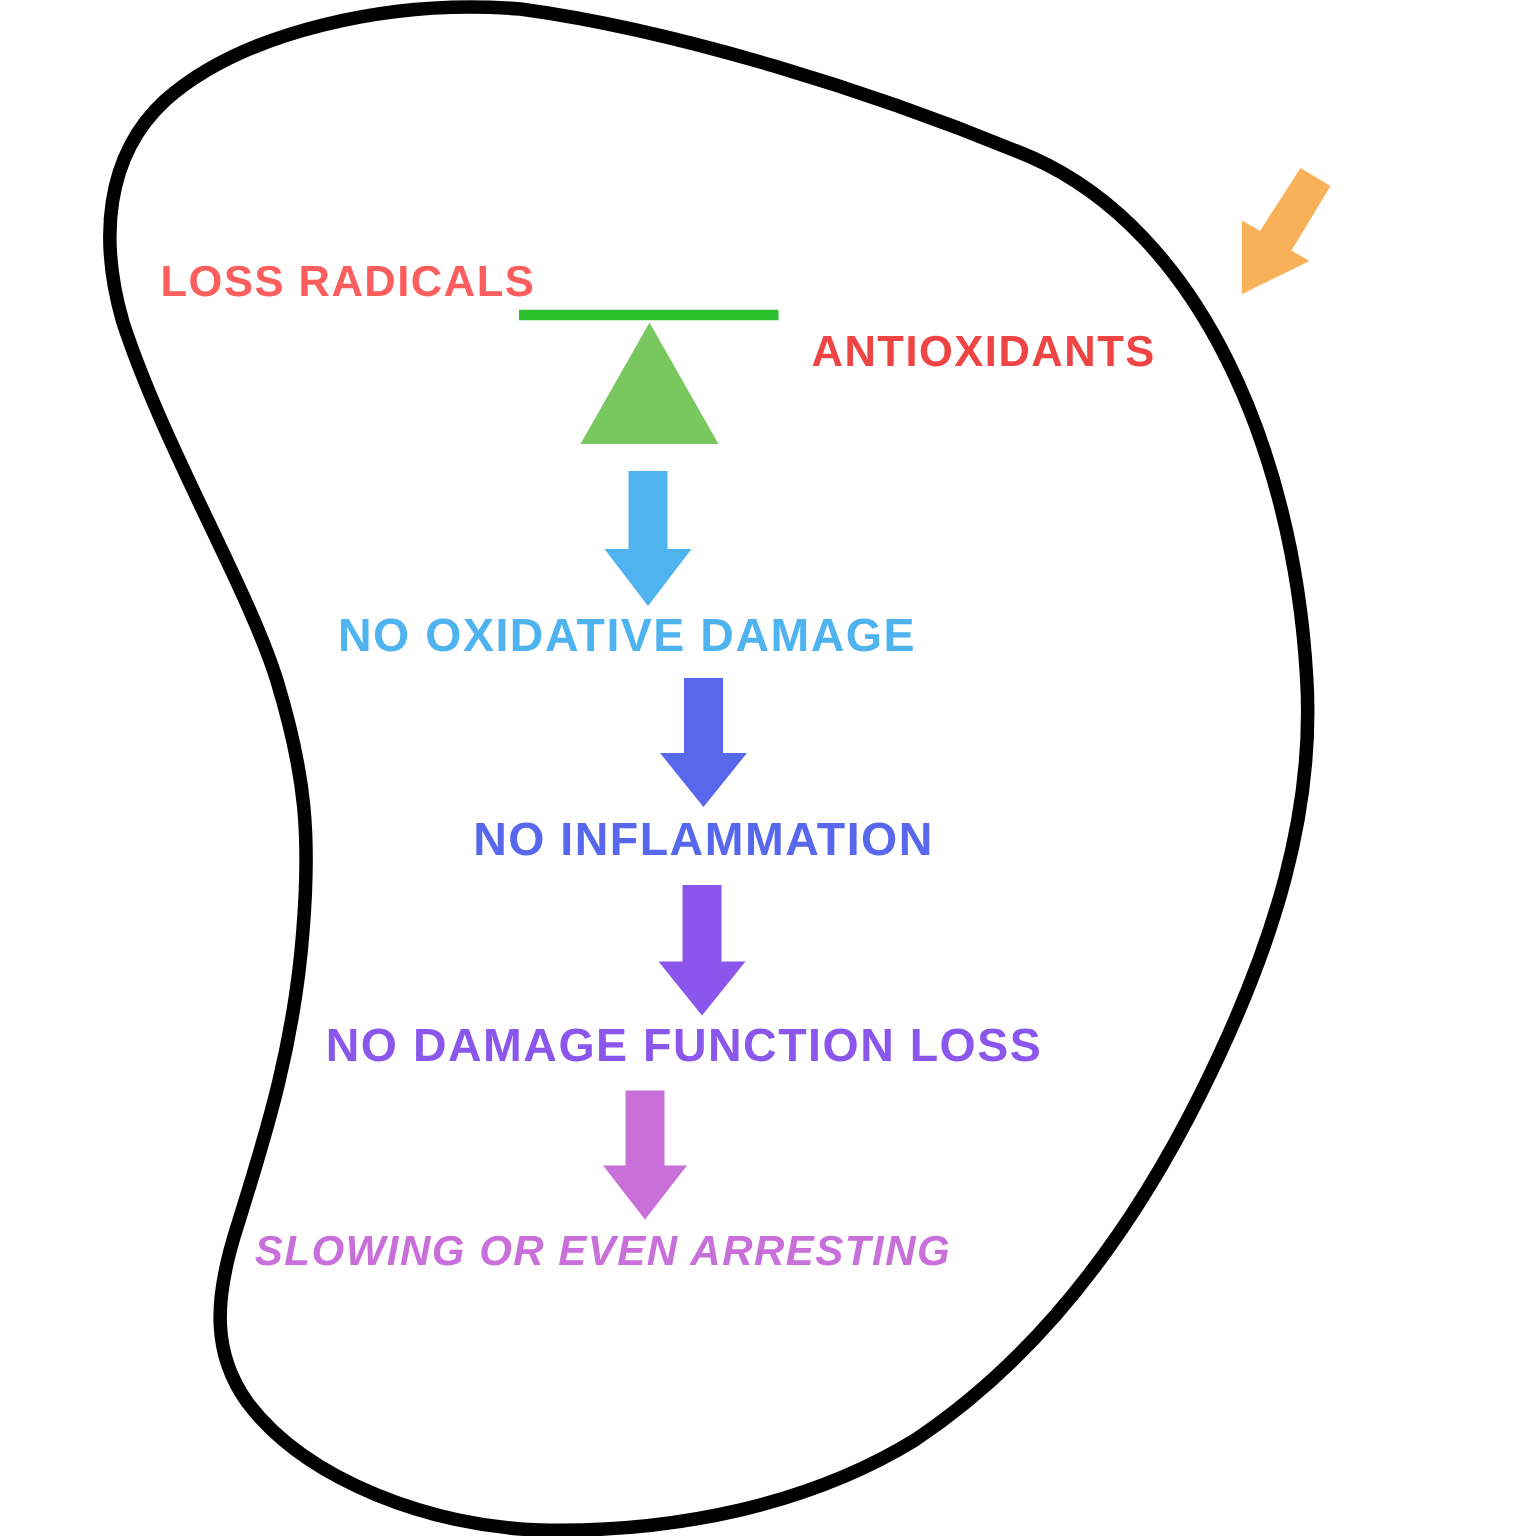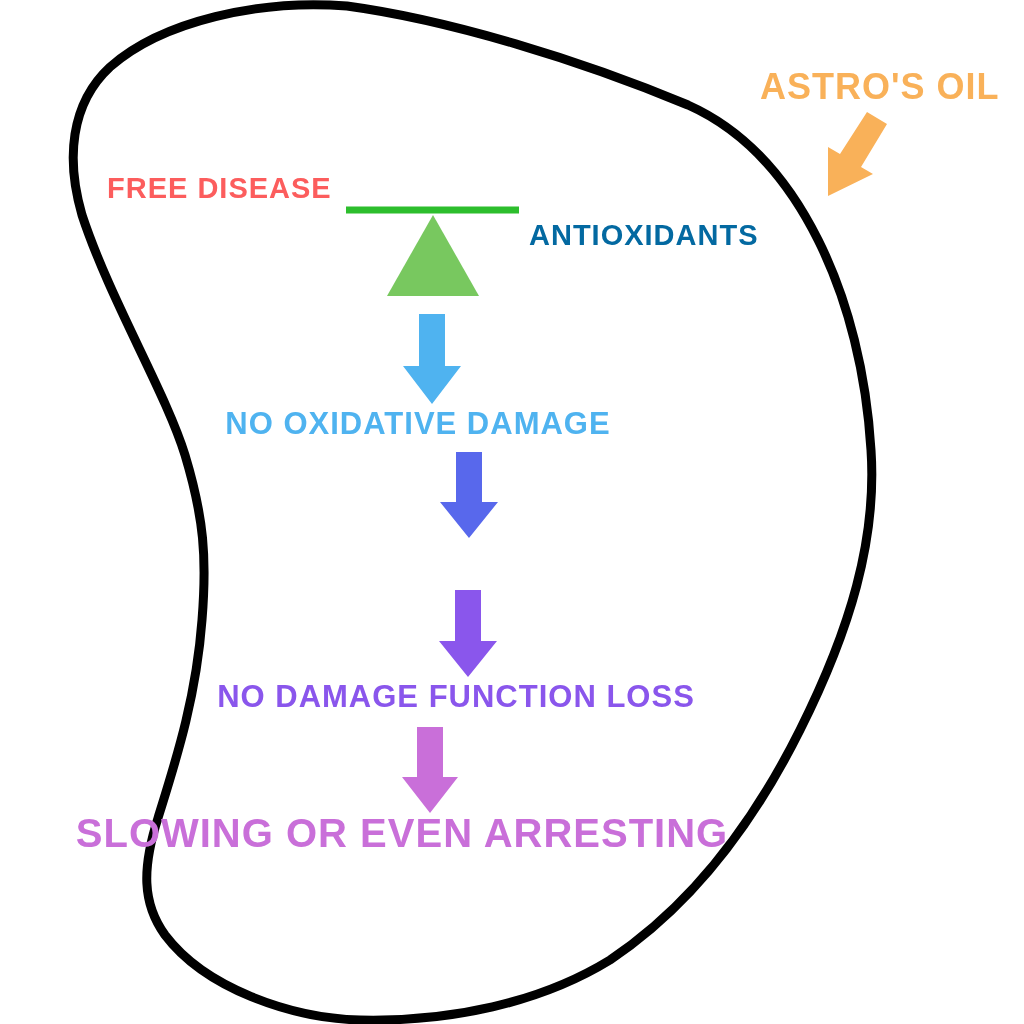--- a/index.html
+++ b/index.html
@@ -15,21 +15,21 @@
   .lbl{
     position:absolute;
     white-space:nowrap;
     letter-spacing:1px;
     font-weight:bold;
   }
   .centered{transform:translateX(-50%);text-align:center;}
   .brand{font-size:36px;}
   .side-label{font-size:29px;}
   .step-label{font-size:31px;}
-  .outcome{font-size:40px;line-height:43px;}
+  .outcome{font-size:28px;line-height:43px;font-style:italic;}
 </style>
 </head>
 <body>
 
 <div class="stage">
 
   <svg width="1024" height="1024" viewBox="0 0 1024 1024">
 
     <path d="M 347 6
              C 450 20 580 60 688 105
@@ -53,28 +53,28 @@
 
     <polygon points="419,314 445,314 445,366 461,366 432,404 403,366 419,366" fill="#4FB3F0"></polygon>
 
     <polygon points="456,452 482,452 482,502 498,502 469,538 440,502 456,502" fill="#5868EC"></polygon>
 
     <polygon points="455,590 481,590 481,641 497,641 468,677 439,641 455,641" fill="#8A56EC"></polygon>
 
     <polygon points="417,727 443,727 443,777 458,777 430,813 402,777 417,777" fill="#C96FD9"></polygon>
   </svg>
 
-  <div class="lbl brand" style="left: 760px; top: 66px; color: rgb(249, 177, 89);">ASTRO'S OIL</div>
 
-  <div class="lbl side-label" style="left: 107px; top: 172px; color: rgb(252, 93, 93);">FREE DISEASE</div>
+  <div class="lbl side-label" style="left: 107px; top: 172px; color: rgb(252, 93, 93);">LOSS RADICALS</div>
 
-  <div class="lbl side-label" style="left: 529px; top: 219px; color: #0369a1;">ANTIOXIDANTS</div>
+  <div class="lbl side-label" style="left: 541px; top: 219px; color: #ef4444;">ANTIOXIDANTS</div>
 
   <div class="lbl step-label centered" style="left: 418px; top: 406px; color: rgb(79, 179, 240);">NO OXIDATIVE DAMAGE</div>
 
+  <div class="lbl step-label centered" style="left: 469px; top: 542px; color: rgb(88, 104, 236);">NO INFLAMMATION</div>
 
   <div class="lbl step-label centered" style="left: 456px; top: 679px; color: rgb(138, 86, 236);">NO DAMAGE FUNCTION LOSS</div>
 
   <div class="lbl outcome centered" style="left: 402px; top: 812px; color: rgb(201, 111, 217);">
     <div>SLOWING OR EVEN ARRESTING</div>
   </div>
 
 </div>
 
 </body></html>

